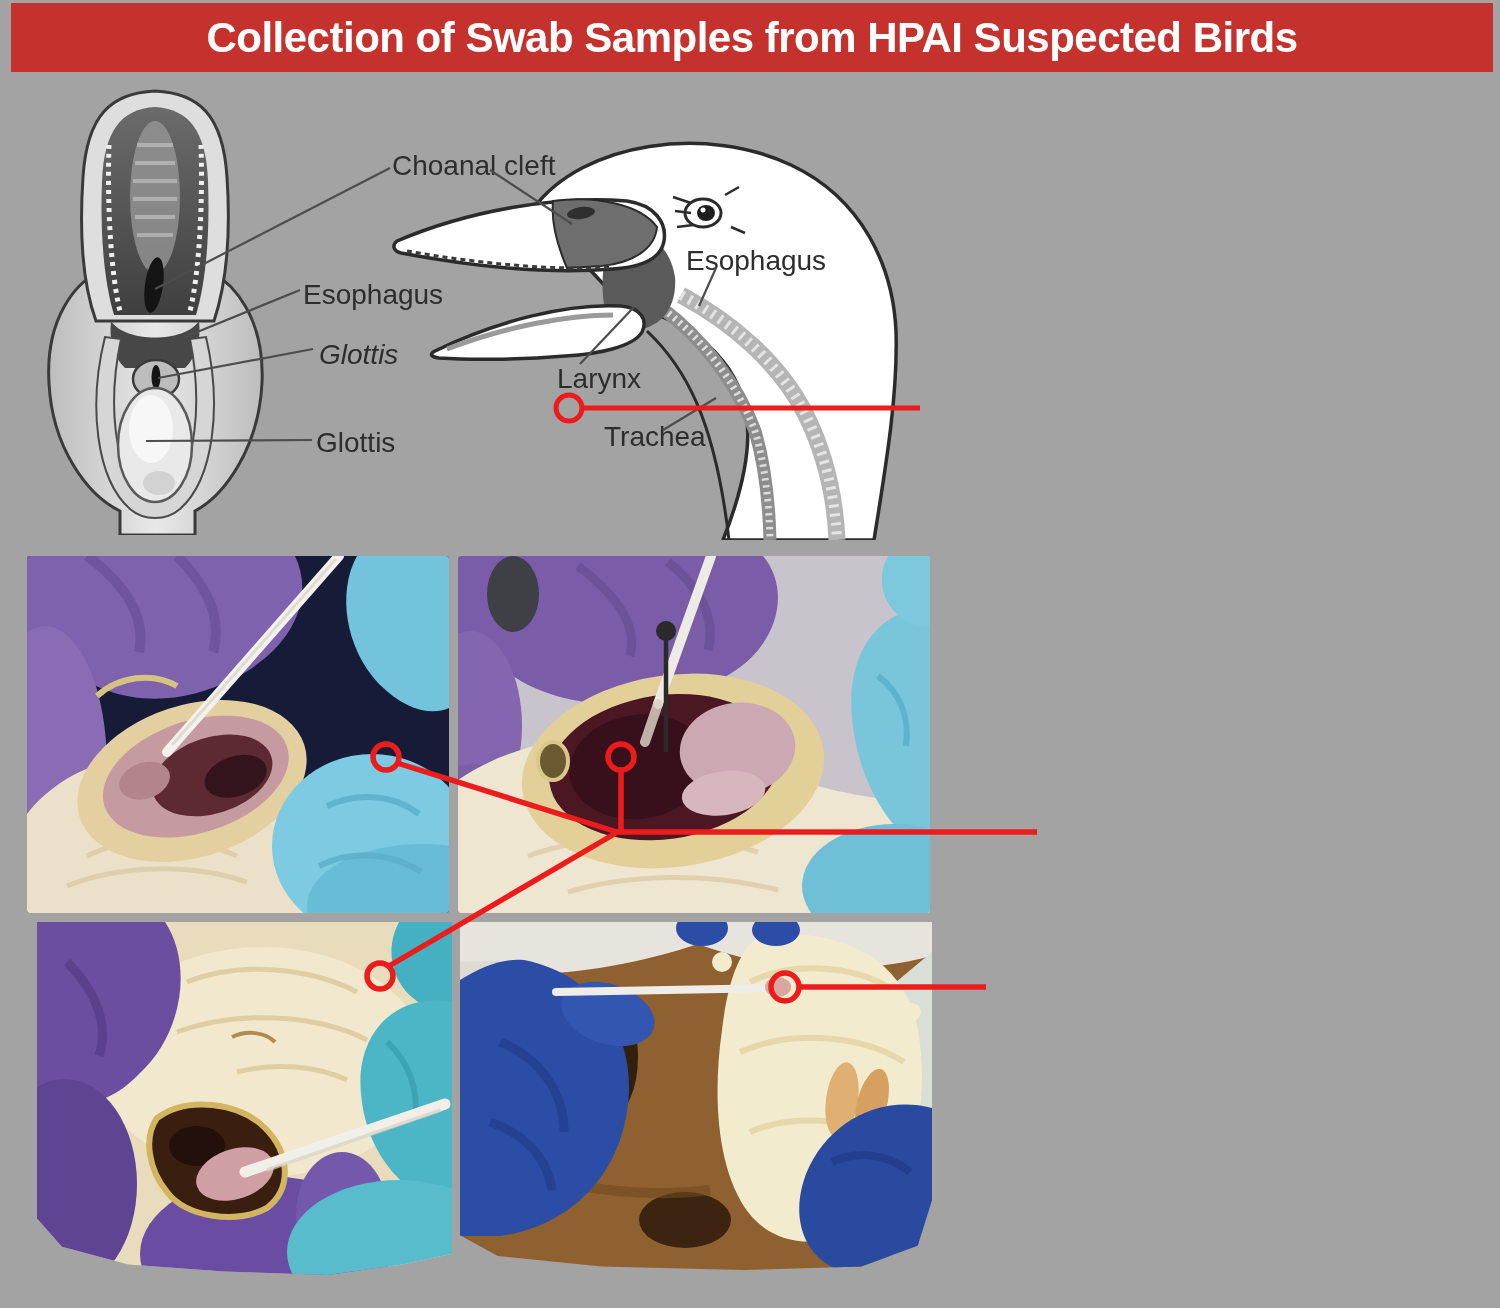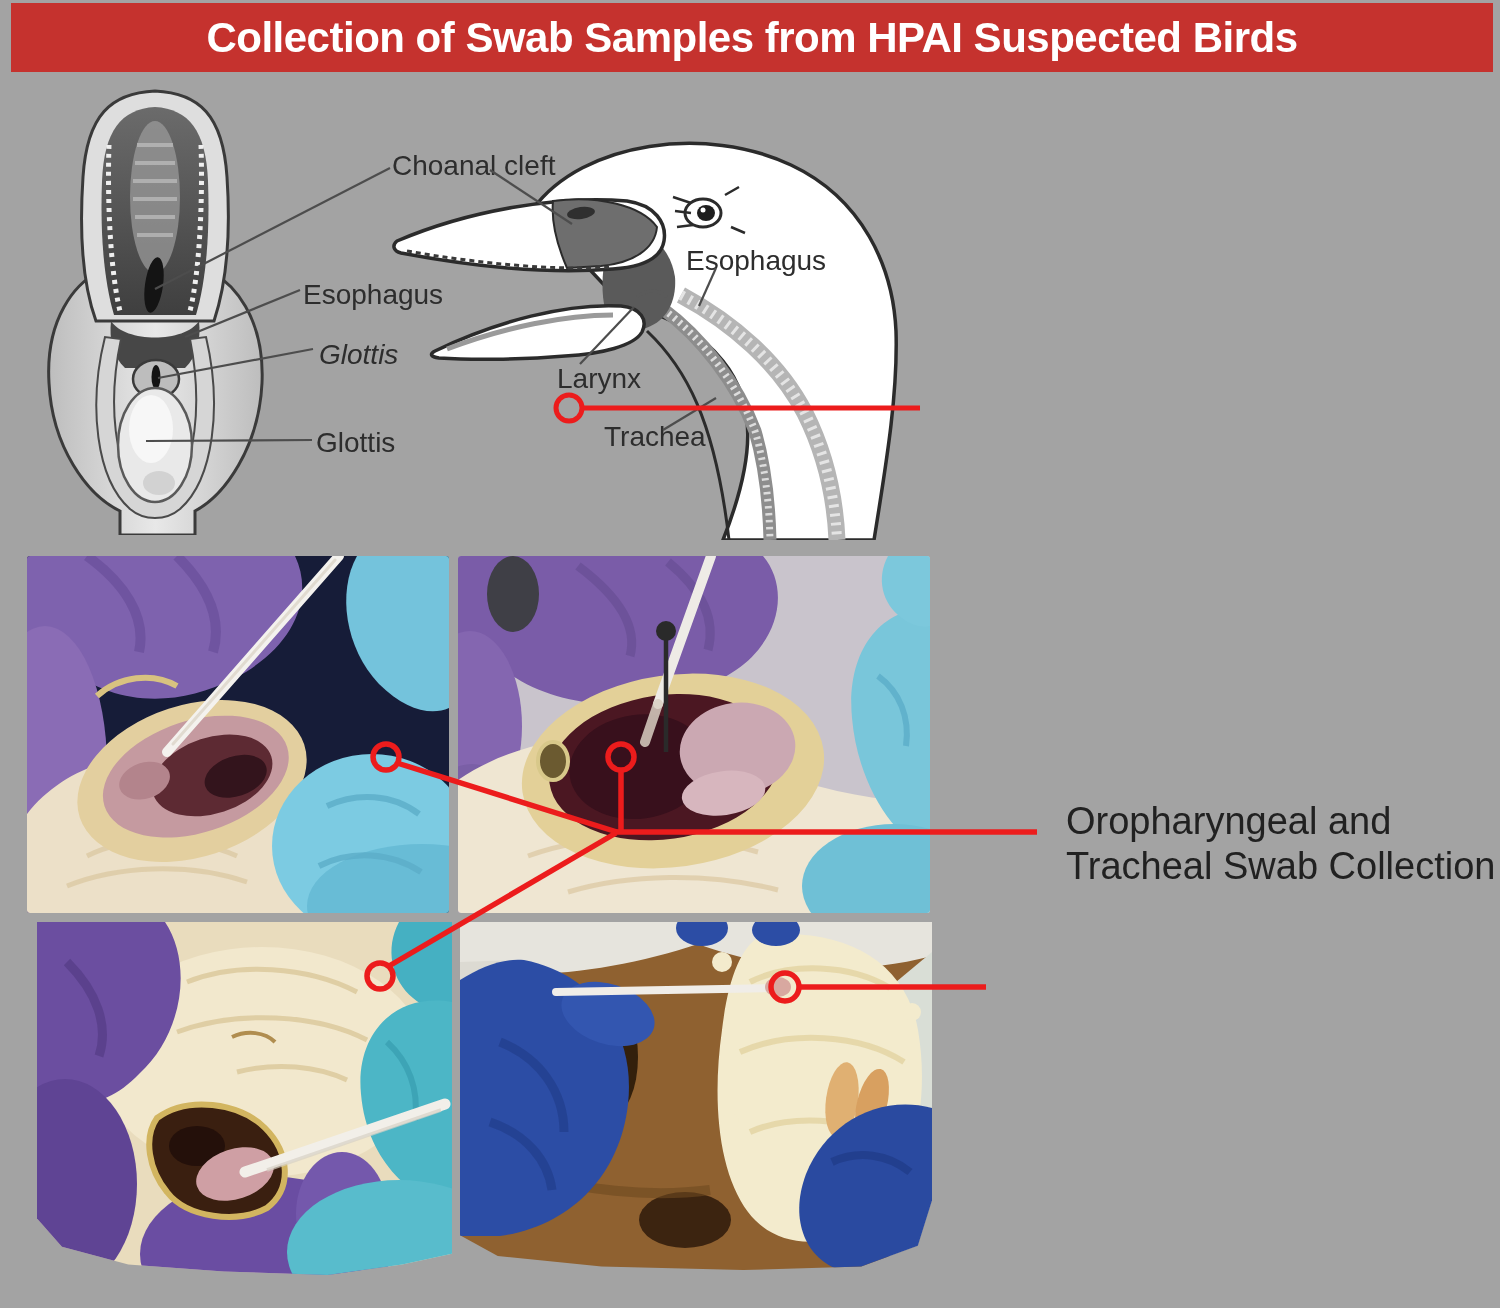--- a/index.html
+++ b/index.html
@@ -274,17 +274,15 @@
       <line x1="616" y1="832" x2="1037" y2="832"></line>
     </g>
 
     <g stroke="#ec1c1c" stroke-width="5.5" fill="none">
       <circle cx="785" cy="987" r="14"></circle>
       <line x1="800" y1="987" x2="986" y2="987"></line>
     </g>
   </svg>
 
 
-  <div class="abs callout-text" style="left:1066px;top:799px;width:430px;">Oropharyngeal and
-Tracheal Swab Collection</div>
 
 
 </div>
 
 </body></html>

